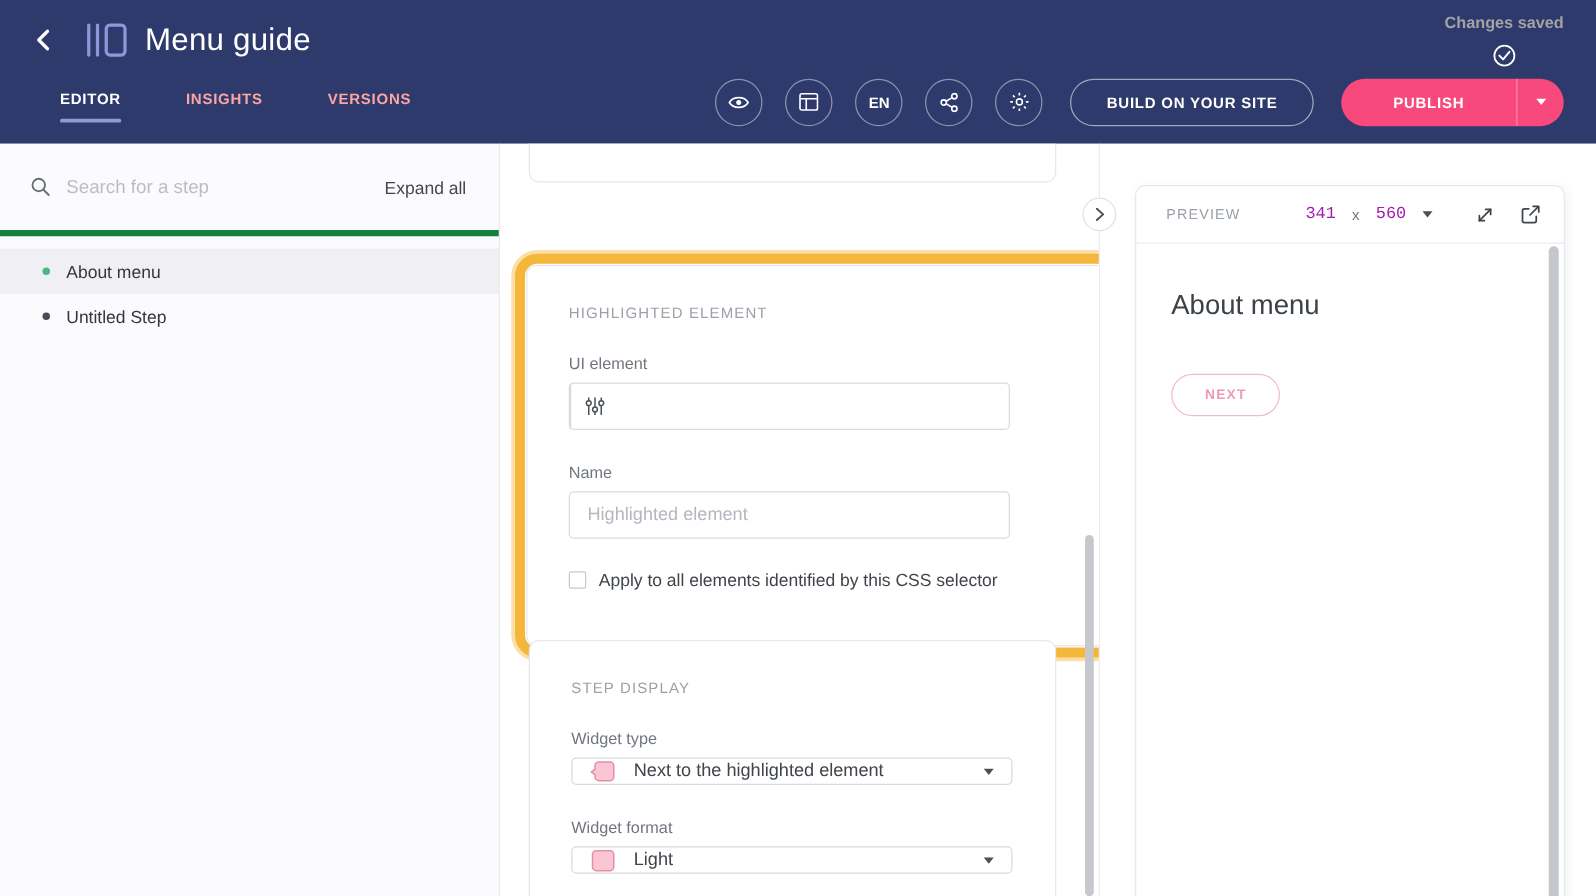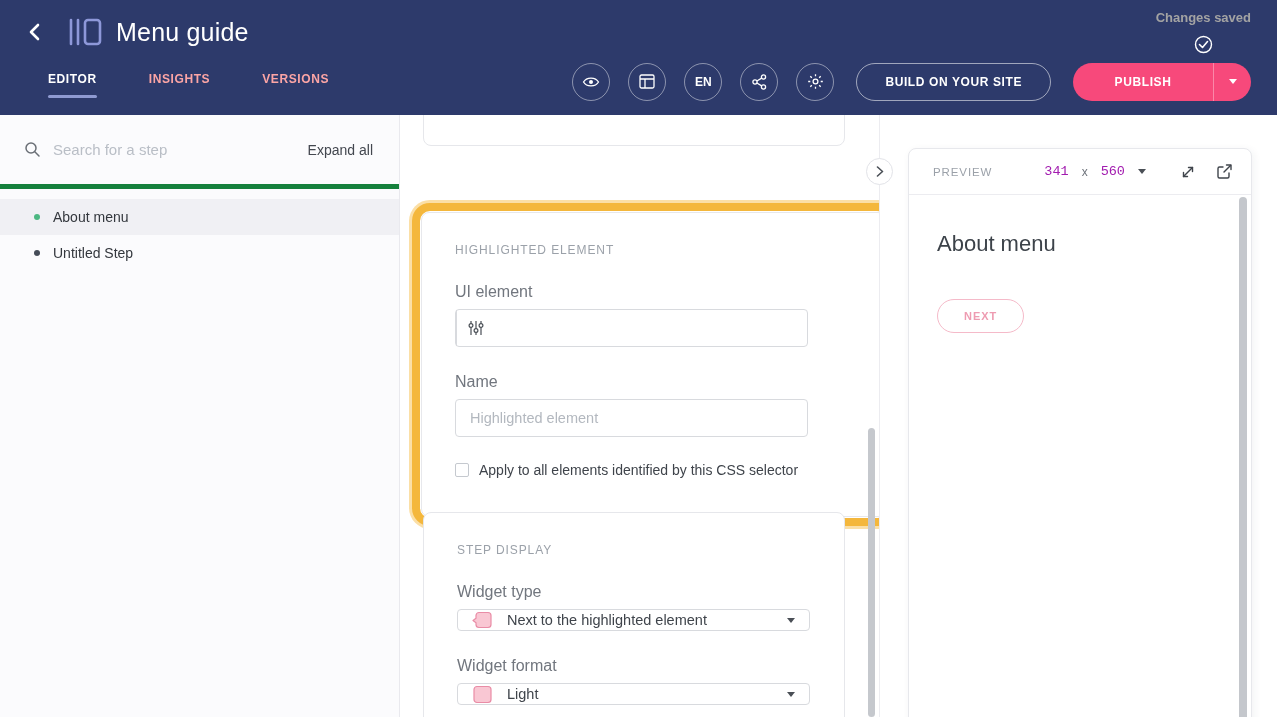--- a/index.html
+++ b/index.html
@@ -59,21 +59,21 @@
   
   .content { width:480px; position:relative; background:#fff; border-right:1px solid #ececf0; overflow:hidden; }
   .top-card { position:absolute; left:23px; top:-22px; width:422px; height:53px; background:#fff;
          border:1px solid #e6e7eb; border-radius:8px; }
   .hl-wrapper { position:absolute; left:12px; top:52px; width:483px; height:323px;
          border:8px solid #f4b73c; border-radius:18px; box-shadow:0 0 0 3px #fbdfa6; background:#fff; padding:1px;margin-top:36px; }
   .card-inner { height:100%; border:1px solid #e7e8ec; border-radius:8px; background:#fff; padding:30px 33px; }
   .step-card { position:absolute; left:23px; top:397px; width:422px; height:320px; background:#fff;
          border:1px solid #e6e7eb; border-radius:8px; padding:30px 33px; }
   .section-heading { font-size:12px; color:#9ba1a9; letter-spacing:.9px; font-weight:400; }
-  .field-label { font-size:16px; color:#71767e; margin-top:26px; margin-bottom:8px; }
+  .field-label { font-size:13px; color:#71767e; margin-top:26px; margin-bottom:8px; }
   .select-group { display:flex; width:353px; height:38px; border:1px solid #d8dade; border-radius:4px;
          background:#fff; }
   .select-box { flex:1; display:flex; align-items:center; padding:0 14px; cursor:pointer; }
   .select-value { font-size:14.5px; color:#3f444b; flex:1; }
   .select-caret { width:0; height:0; border-left:4px solid transparent; border-right:4px solid transparent;
          border-top:5px solid #4a4f56; }
   .icon-btn { width:39px; border:none; border-left:1px solid #d8dade; background:none; display:flex;
          align-items:center; justify-content:center; cursor:pointer; }
   .text-input { width:353px; height:38px; border:1px solid #d8dade; border-radius:4px; padding:0 14px;
          font-family:inherit; font-size:14.5px; color:#3f444b; outline:none; }

